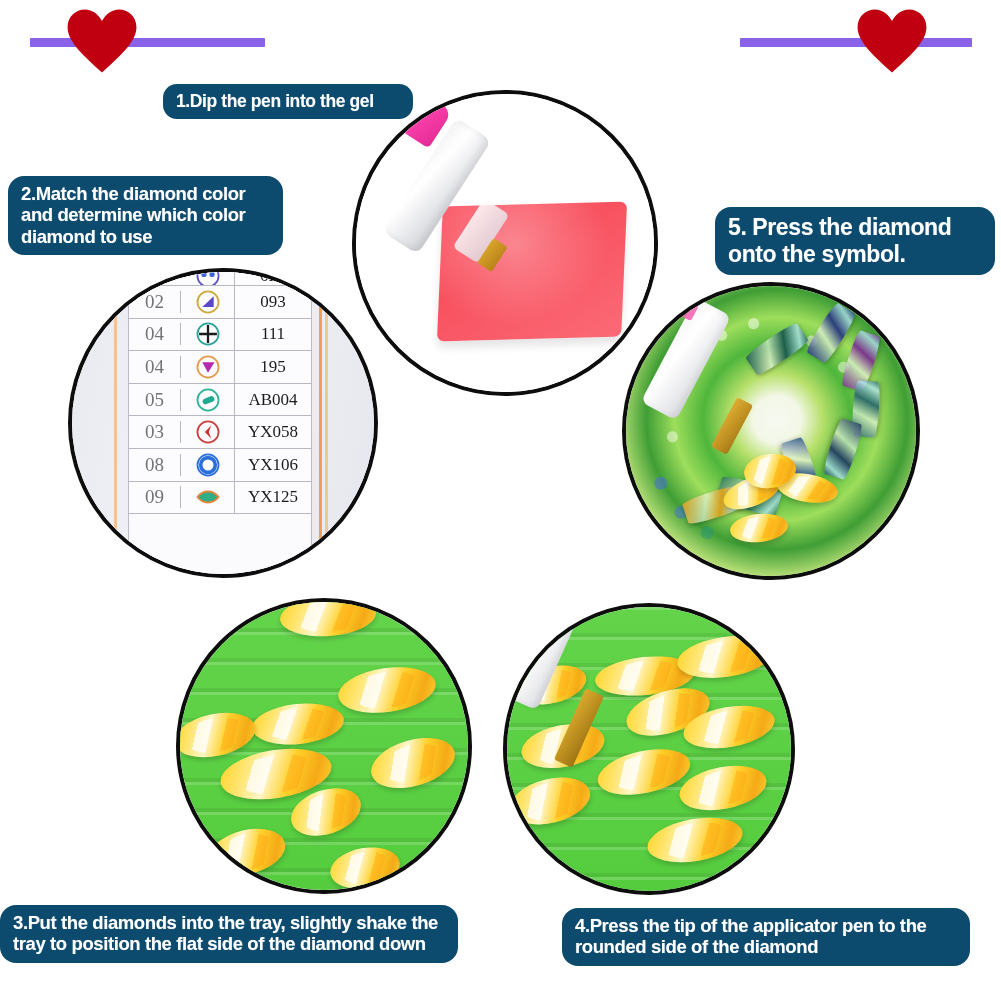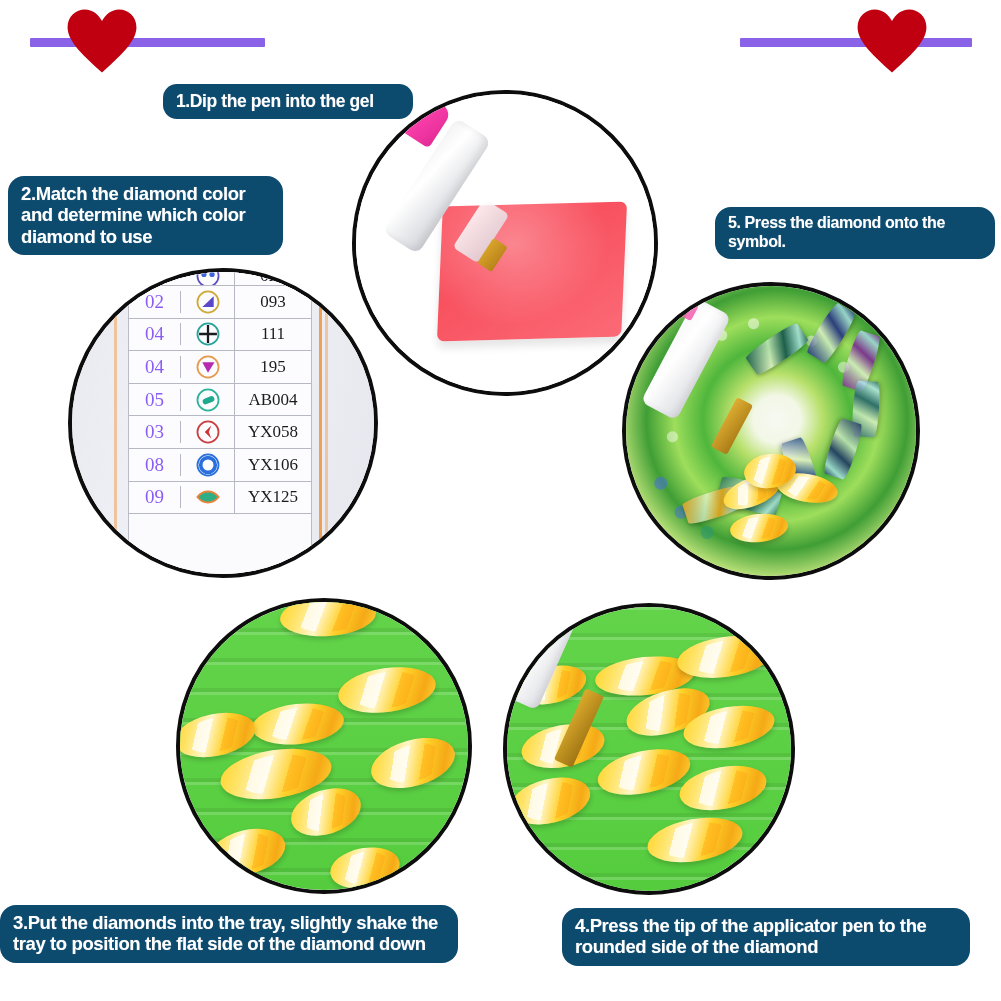--- a/index.html
+++ b/index.html
@@ -44,21 +44,21 @@
     letter-spacing: -0.4px;
     line-height: 1.16;
     padding: 7px 13px 8px 13px;
     border-radius: 16px;
     text-shadow: 0 0 1px rgba(255,255,255,.35);
     z-index: 7;
   }
   .label { background: #0c4a6e; }
   .lbl1 { left: 163px; top: 84px;  width: 250px; font-size: 17.5px; border-radius: 14px; }
   .lbl2 { left: 8px;   top: 176px; width: 275px; font-size: 18.5px; }
-  .lbl5 { left: 715px; top: 207px; width: 280px; font-size: 16px; }
+  .lbl5 { left: 715px; top: 207px; width: 280px; font-size: 23px; }
   .lbl3 { left: 0px;   top: 905px; width: 458px; font-size: 18.5px; }
   .lbl4 { left: 562px; top: 908px; width: 408px; font-size: 18.5px; }
 
   
   .circle {
     position: absolute;
     border-radius: 50%;
     border: 4px solid #0d0d0d;
     overflow: hidden;
     background: #fff;
@@ -116,21 +116,21 @@
     background: #fbfbfd;
     border-left: 1px solid #b9bcc6; border-right: 1px solid #b9bcc6;
   }
   .chart-row {
     display: flex; align-items: center; height: 32.6px;
     border-bottom: 1px solid #b6b9c3;
     background: #fcfcfe;
   }
   .ch-num {
     width: 52px; text-align: center;
-    font-family: "Liberation Serif", serif; font-size: 19px; color: #8b5cf6;
+    font-family: "Liberation Serif", serif; font-size: 19px; color: #737373;
     border-right: 1px solid #b6b9c3;
   }
   .ch-sym {
     width: 54px; display: flex; align-items: center; justify-content: center;
     border-right: 1px solid #b6b9c3; height: 100%;
   }
   .ch-code {
     flex: 1; text-align: center;
     font-family: "Liberation Serif", serif; font-size: 17px; color: #1b1b1f;
   }

